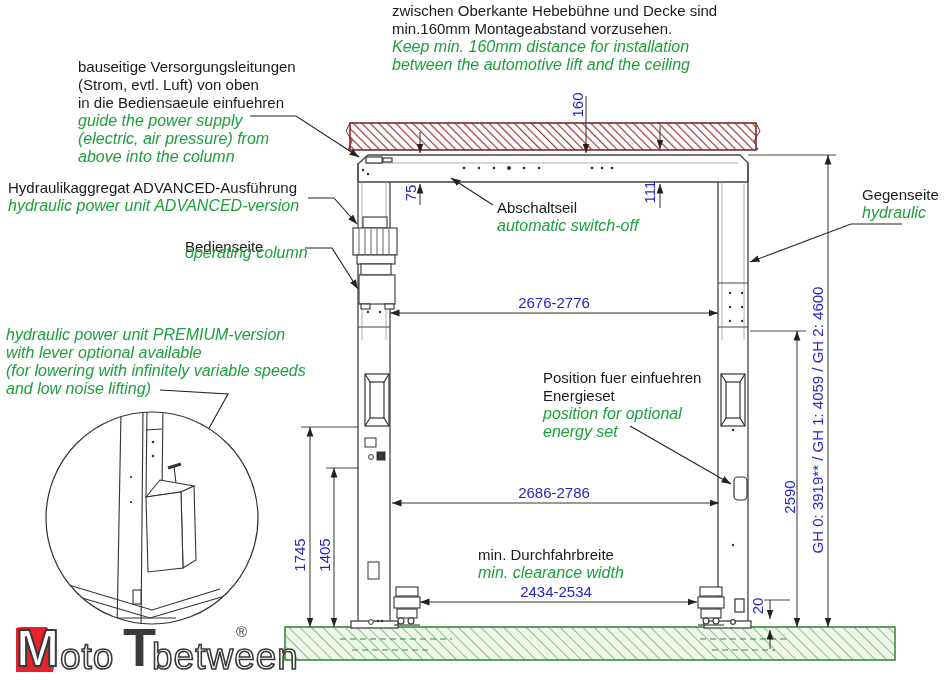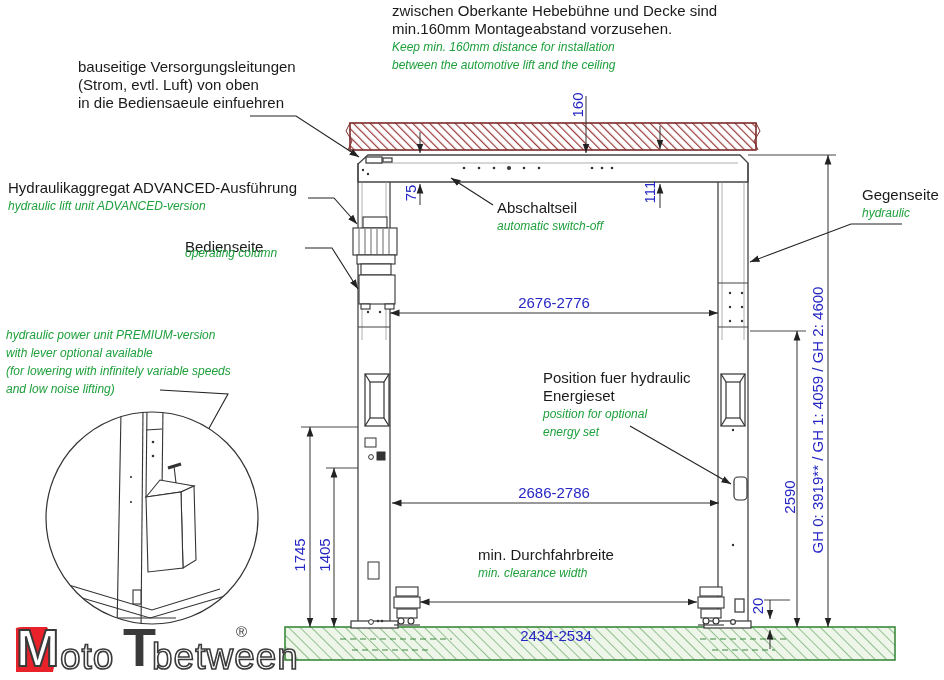--- a/index.html
+++ b/index.html
@@ -1,20 +1,20 @@
 <!DOCTYPE html>
 <html><head>
 <meta charset="utf-8">
 <style>
   html,body{margin:0;padding:0;background:#fff;}
   #stage{position:relative;width:944px;height:680px;background:#fff;overflow:hidden;
          font-family:"Liberation Sans",sans-serif;}
   .abs{position:absolute;}
   .note{font-size:15px;line-height:18px;color:#1a1a1a;white-space:pre-line;}
-  .note-en{font-size:12px;line-height:18px;color:#1ea03c;font-style:italic;white-space:pre-line;}
+  .note-en{font-size:16px;line-height:18px;color:#1ea03c;font-style:italic;white-space:pre-line;}
   .dim{font-size:15px;color:#2526c4;white-space:nowrap;}
   .dim-h{transform:translate(-50%,-100%);}
   .dim-v{transform:translate(-50%,-50%) rotate(-90deg);}
   .logo-outline{color:#fff;-webkit-text-stroke:1.6px #3a3a3a;}
   svg{position:absolute;left:0;top:0;}
 </style>
 </head>
 <body>
 
 <div id="stage">
@@ -238,52 +238,55 @@
   </svg>
 
   <div class="abs note" style="left:392px;top:2px;">zwischen Oberkante Hebebühne und Decke sind
 min.160mm Montageabstand vorzusehen.</div>
   <div class="abs note-en" style="left:392px;top:38px;">Keep min. 160mm distance for installation
 between the automotive lift and the ceiling</div>
 
   <div class="abs note" style="left:78px;top:58px;">bauseitige Versorgungsleitungen
 (Strom, evtl. Luft) von oben
 in die Bediensaeule einfuehren</div>
+  <div class="abs note-en" style="left:78px;top:112px;">guide the power supply
+(electric, air pressure) from
+above into the column</div>
 
   <div class="abs note" style="left:8px;top:179px;">Hydraulikaggregat ADVANCED-Ausführung</div>
-  <div class="abs note-en" style="left:8px;top:197px;">hydraulic lift unit ADVANCED-version</div>
+  <div class="abs note-en" style="left:8px;top:197px;">hydraulic power unit ADVANCED-version</div>
 
   <div class="abs note" style="left:185px;top:238px;">Bedienseite</div>
   <div class="abs note-en" style="left:185px;top:244px;">operating column</div>
 
   <div class="abs note-en" style="left:6px;top:326px;">hydraulic power unit PREMIUM-version
 with lever optional available
 (for lowering with infinitely variable speeds
 and low noise lifting)</div>
 
   <div class="abs note" style="left:497px;top:199px;">Abschaltseil</div>
   <div class="abs note-en" style="left:497px;top:217px;">automatic switch-off</div>
 
   <div class="abs note" style="left:862px;top:186px;">Gegenseite</div>
   <div class="abs note-en" style="left:862px;top:204px;">hydraulic</div>
 
-  <div class="abs note" style="left:543px;top:369px;">Position fuer hydraulic
+  <div class="abs note" style="left:543px;top:369px;">Position fuer einfuehren
 Energieset</div>
   <div class="abs note-en" style="left:543px;top:405px;">position for optional
 energy set</div>
 
   <div class="abs note" style="left:478px;top:546px;">min. Durchfahrbreite</div>
   <div class="abs note-en" style="left:478px;top:564px;">min. clearance width</div>
 
   <div class="abs dim dim-v" style="left:577px;top:105px;">160</div>
   <div class="abs dim dim-v" style="left:410px;top:193px;">75</div>
   <div class="abs dim dim-v" style="left:649px;top:192px;">111</div>
   <div class="abs dim dim-h" style="left:554px;top:311px;">2676-2776</div>
   <div class="abs dim dim-h" style="left:554px;top:501px;">2686-2786</div>
-  <div class="abs dim dim-h" style="left:556px;top:600px;margin-top:44px;">2434-2534</div>
+  <div class="abs dim dim-h" style="left:556px;top:600px;">2434-2534</div>
   <div class="abs dim dim-v" style="left:299px;top:555px;">1745</div>
   <div class="abs dim dim-v" style="left:324px;top:555px;">1405</div>
   <div class="abs dim dim-v" style="left:789px;top:497px;">2590</div>
   <div class="abs dim dim-v" style="left:757px;top:606px;">20</div>
   <div class="abs dim dim-v" style="left:817px;top:420px;">GH 0: 3919** / GH 1: 4059 / GH 2: 4600</div>
 
   <div>
     <div class="abs logo-outline" style="left:16px;top:622px;font-size:52px;font-weight:bold;-webkit-text-stroke:2px #3a3a3a;line-height:1;">M</div>
     <div class="abs logo-outline" style="left:60px;top:638px;font-size:37px;letter-spacing:1px;line-height:1;">oto</div>
     <div class="abs" style="left:123px;top:620px;font-size:54px;font-weight:bold;color:#3a3a3a;line-height:1;">T</div>

